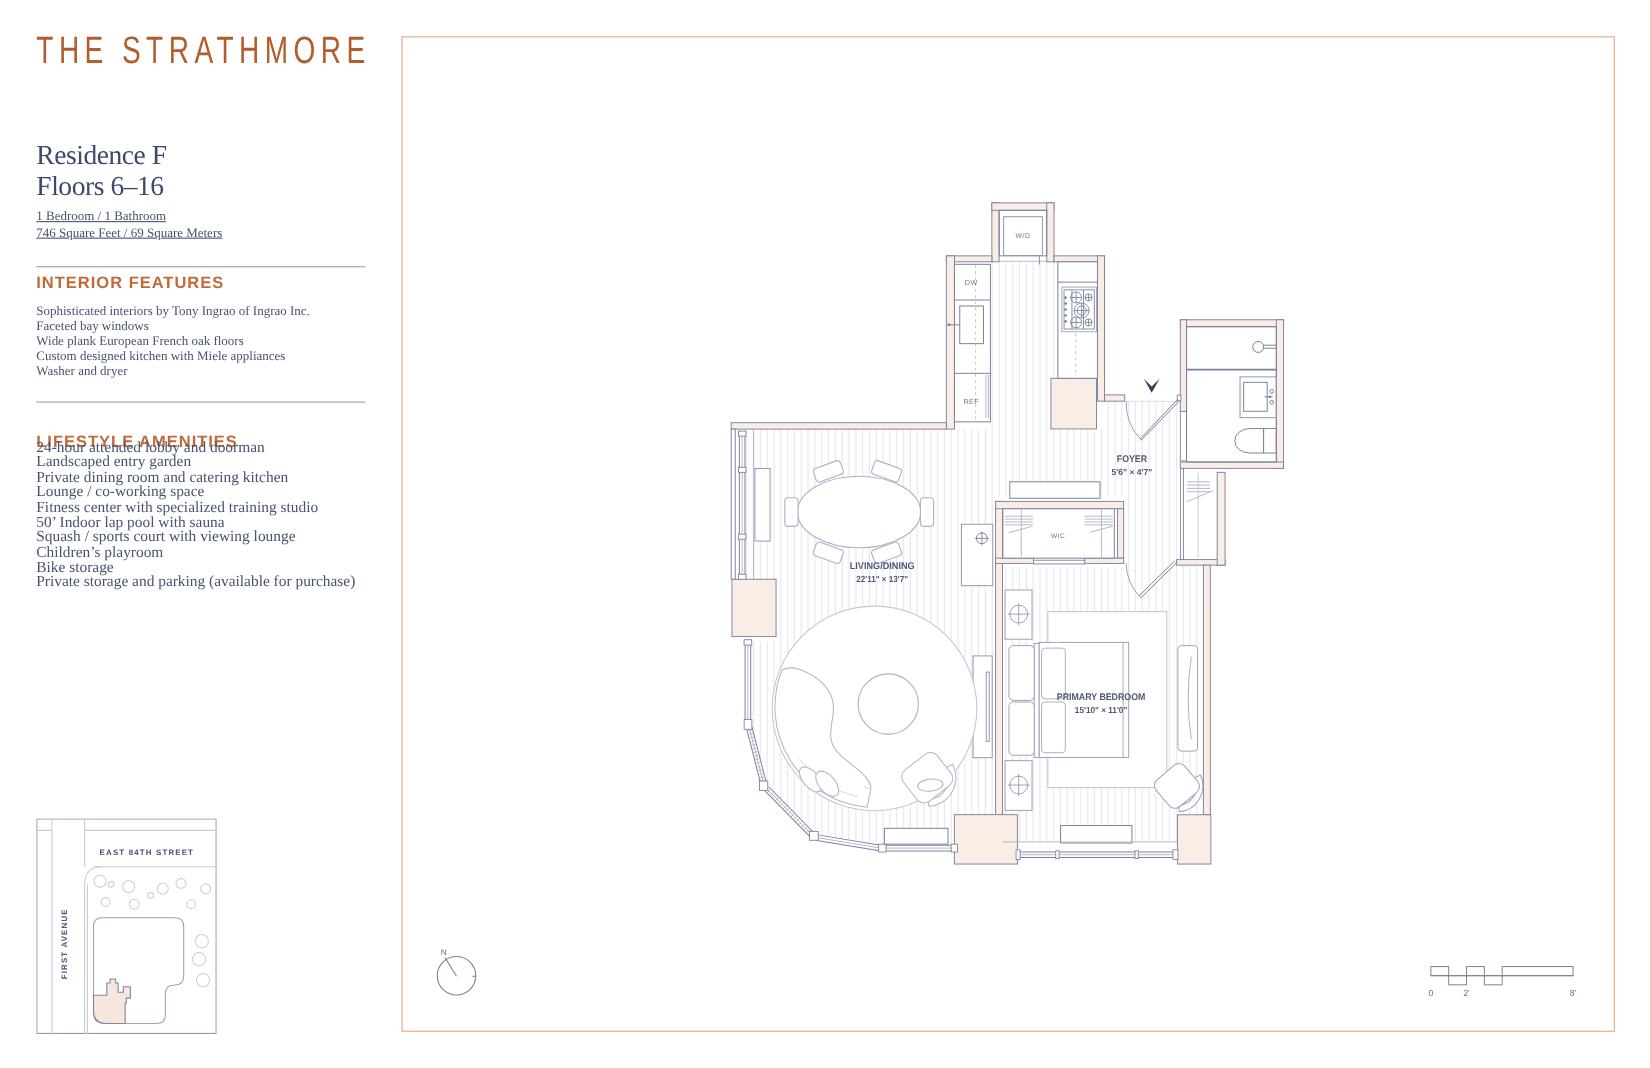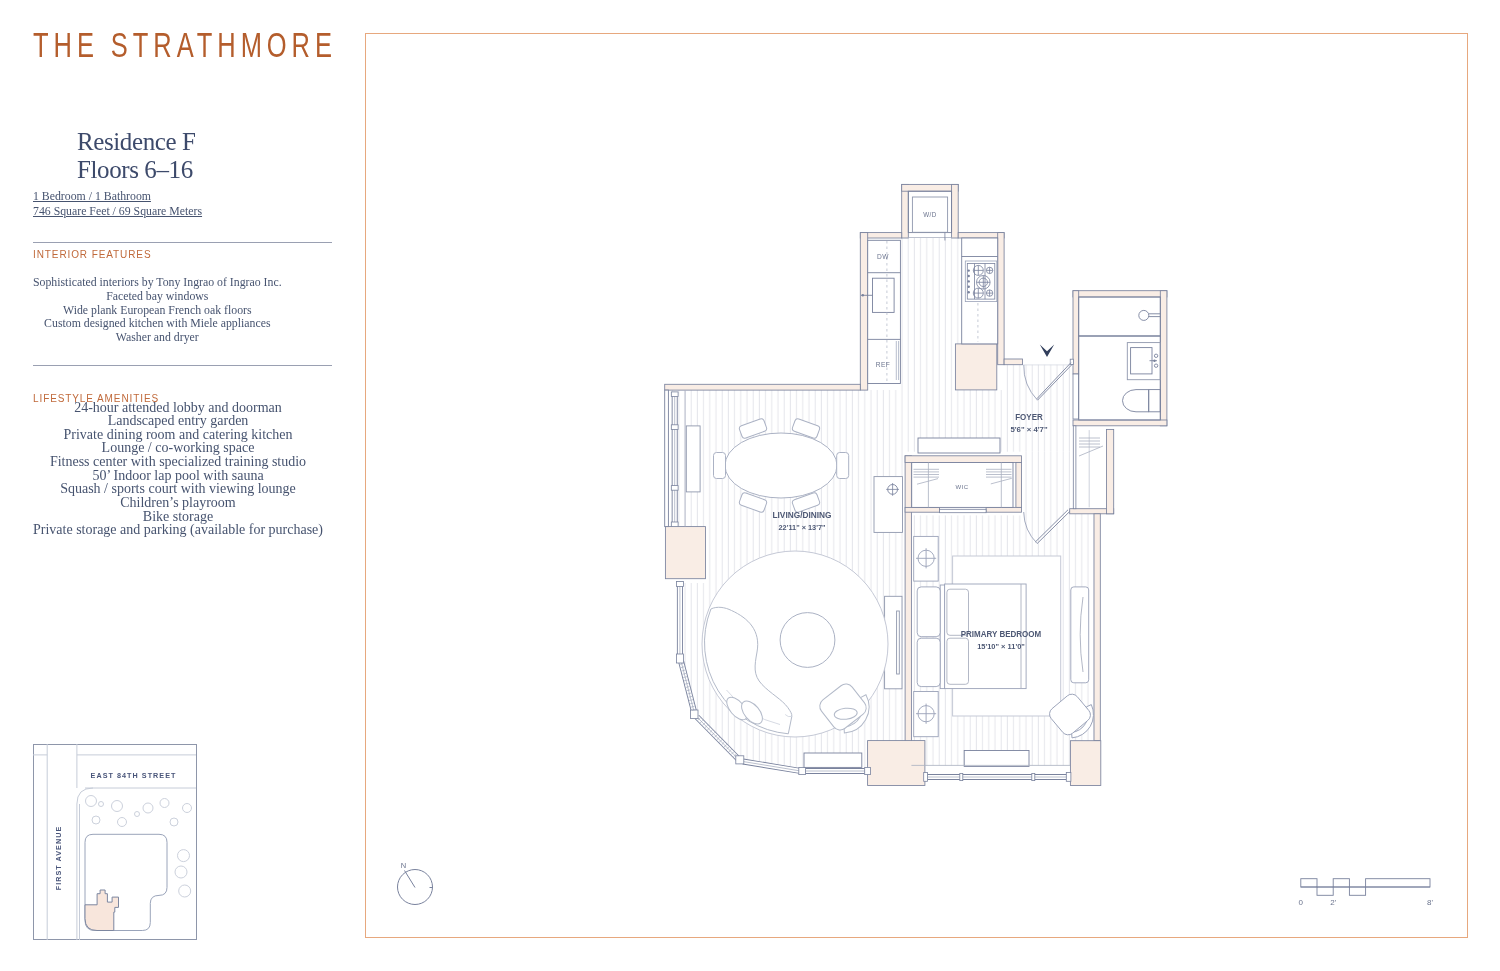--- a/index.html
+++ b/index.html
@@ -1,32 +1,32 @@
 <!DOCTYPE html>
 <html><head>
 <meta charset="utf-8">
 <style>
   html,body{margin:0;padding:0;background:#ffffff;}
   body{width:1500px;height:971px;position:relative;font-family:"Liberation Sans",sans-serif;overflow:hidden;}
   .abs{position:absolute;}
   .serif{font-family:"Liberation Serif",serif;}
-  .ohead{font-family:"Liberation Sans",sans-serif;color:#c0693a;letter-spacing:0.9px;font-size:10px;font-weight:400;}
-  .navy{color:#46536f;text-align:center;}
+  .ohead{font-family:"Liberation Sans",sans-serif;color:#c0693a;letter-spacing:0.9px;font-size:15px;font-weight:700;}
+  .navy{color:#46536f;}
   .hr{border-top:1px solid #9aa0b2;height:0;}
 </style>
 </head>
 <body>
 
 <svg class="abs" style="left:30px;top:26px;" width="320" height="40" viewBox="0 0 320 40">
   <g transform="scale(1,1.36)">
     <text x="3" y="22.8" textLength="299" lengthAdjust="spacing" font-family="Liberation Sans, sans-serif" font-size="25.5" fill="#b45d2c">THE STRATHMORE</text>
   </g>
 </svg>
 
-<div class="abs serif" style="left:33px;top:128px;font-size:25px;line-height:28.2px;letter-spacing:-0.4px;color:#3d4a6b;margin-left:44px;">Residence F<br>Floors 6–16</div>
+<div class="abs serif" style="left:33px;top:128px;font-size:25px;line-height:28.2px;letter-spacing:-0.4px;color:#3d4a6b;">Residence F<br>Floors 6–16</div>
 
 <div class="abs serif" style="left:33px;top:189.3px;font-size:11.8px;line-height:14.4px;color:#46536f;text-decoration:underline;">1 Bedroom / 1 Bathroom<br>746 Square Feet / 69 Square Meters</div>
 
 <div class="abs hr" style="left:33px;top:242px;width:299px;"></div>
 
 <div class="abs ohead" style="left:33px;top:249.2px;">INTERIOR FEATURES</div>
 
 <div class="abs serif navy" style="left:33px;top:276.3px;font-size:11.8px;line-height:13.65px;">
 Sophisticated interiors by Tony Ingrao of Ingrao Inc.<br>
 Faceted bay windows<br>

